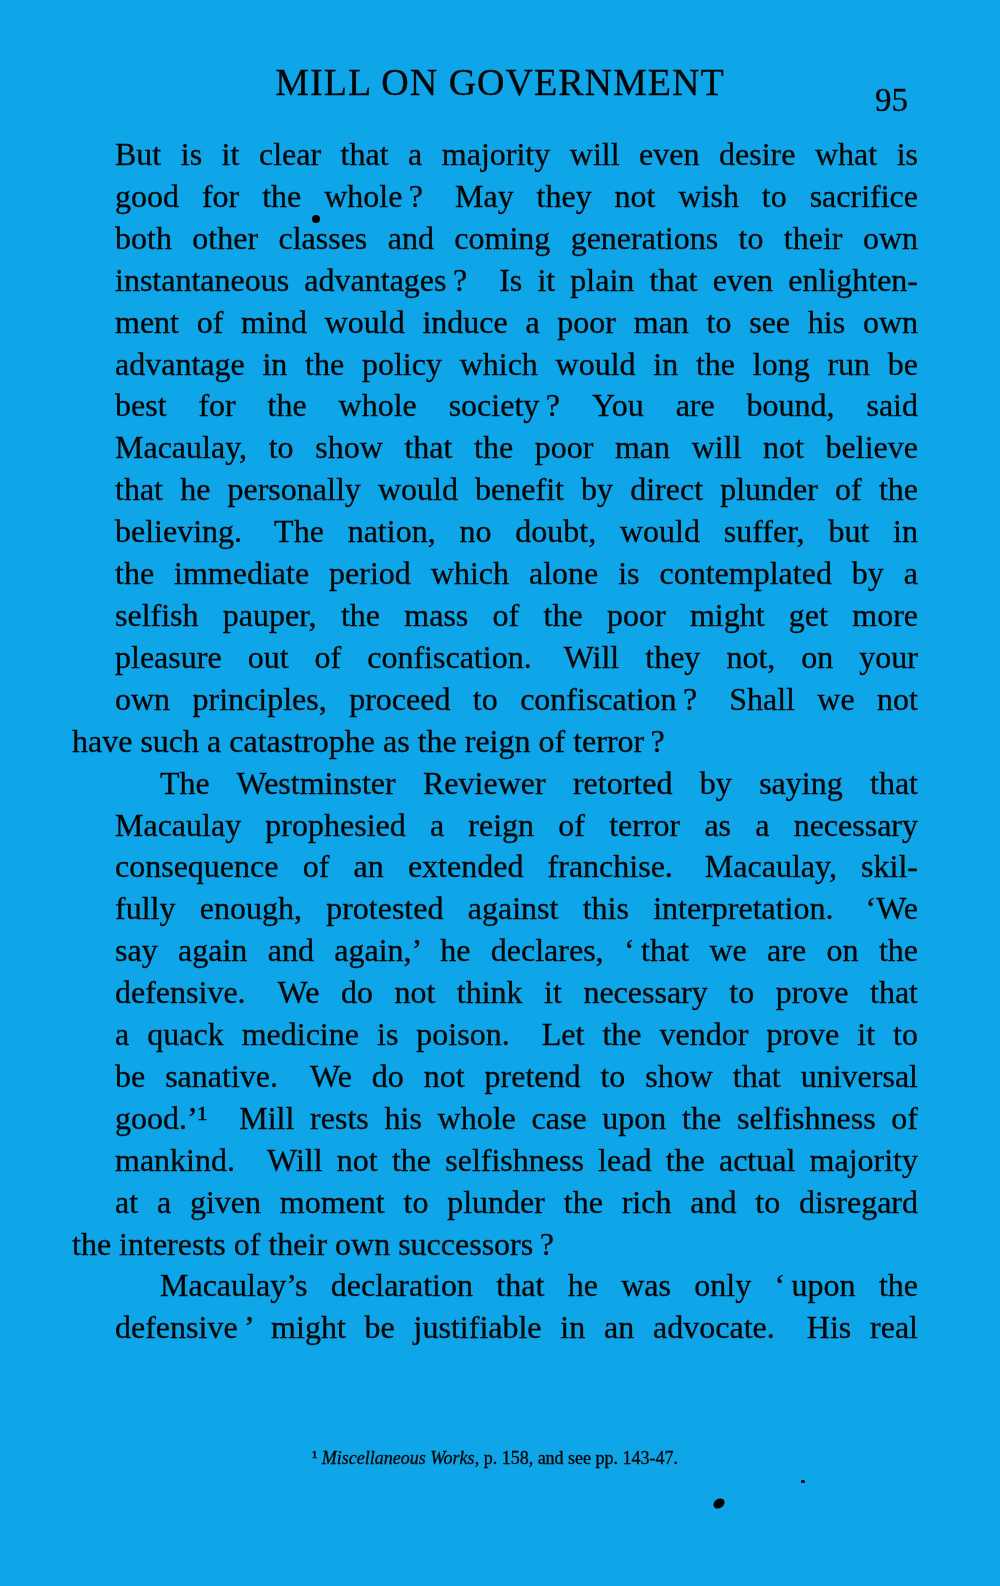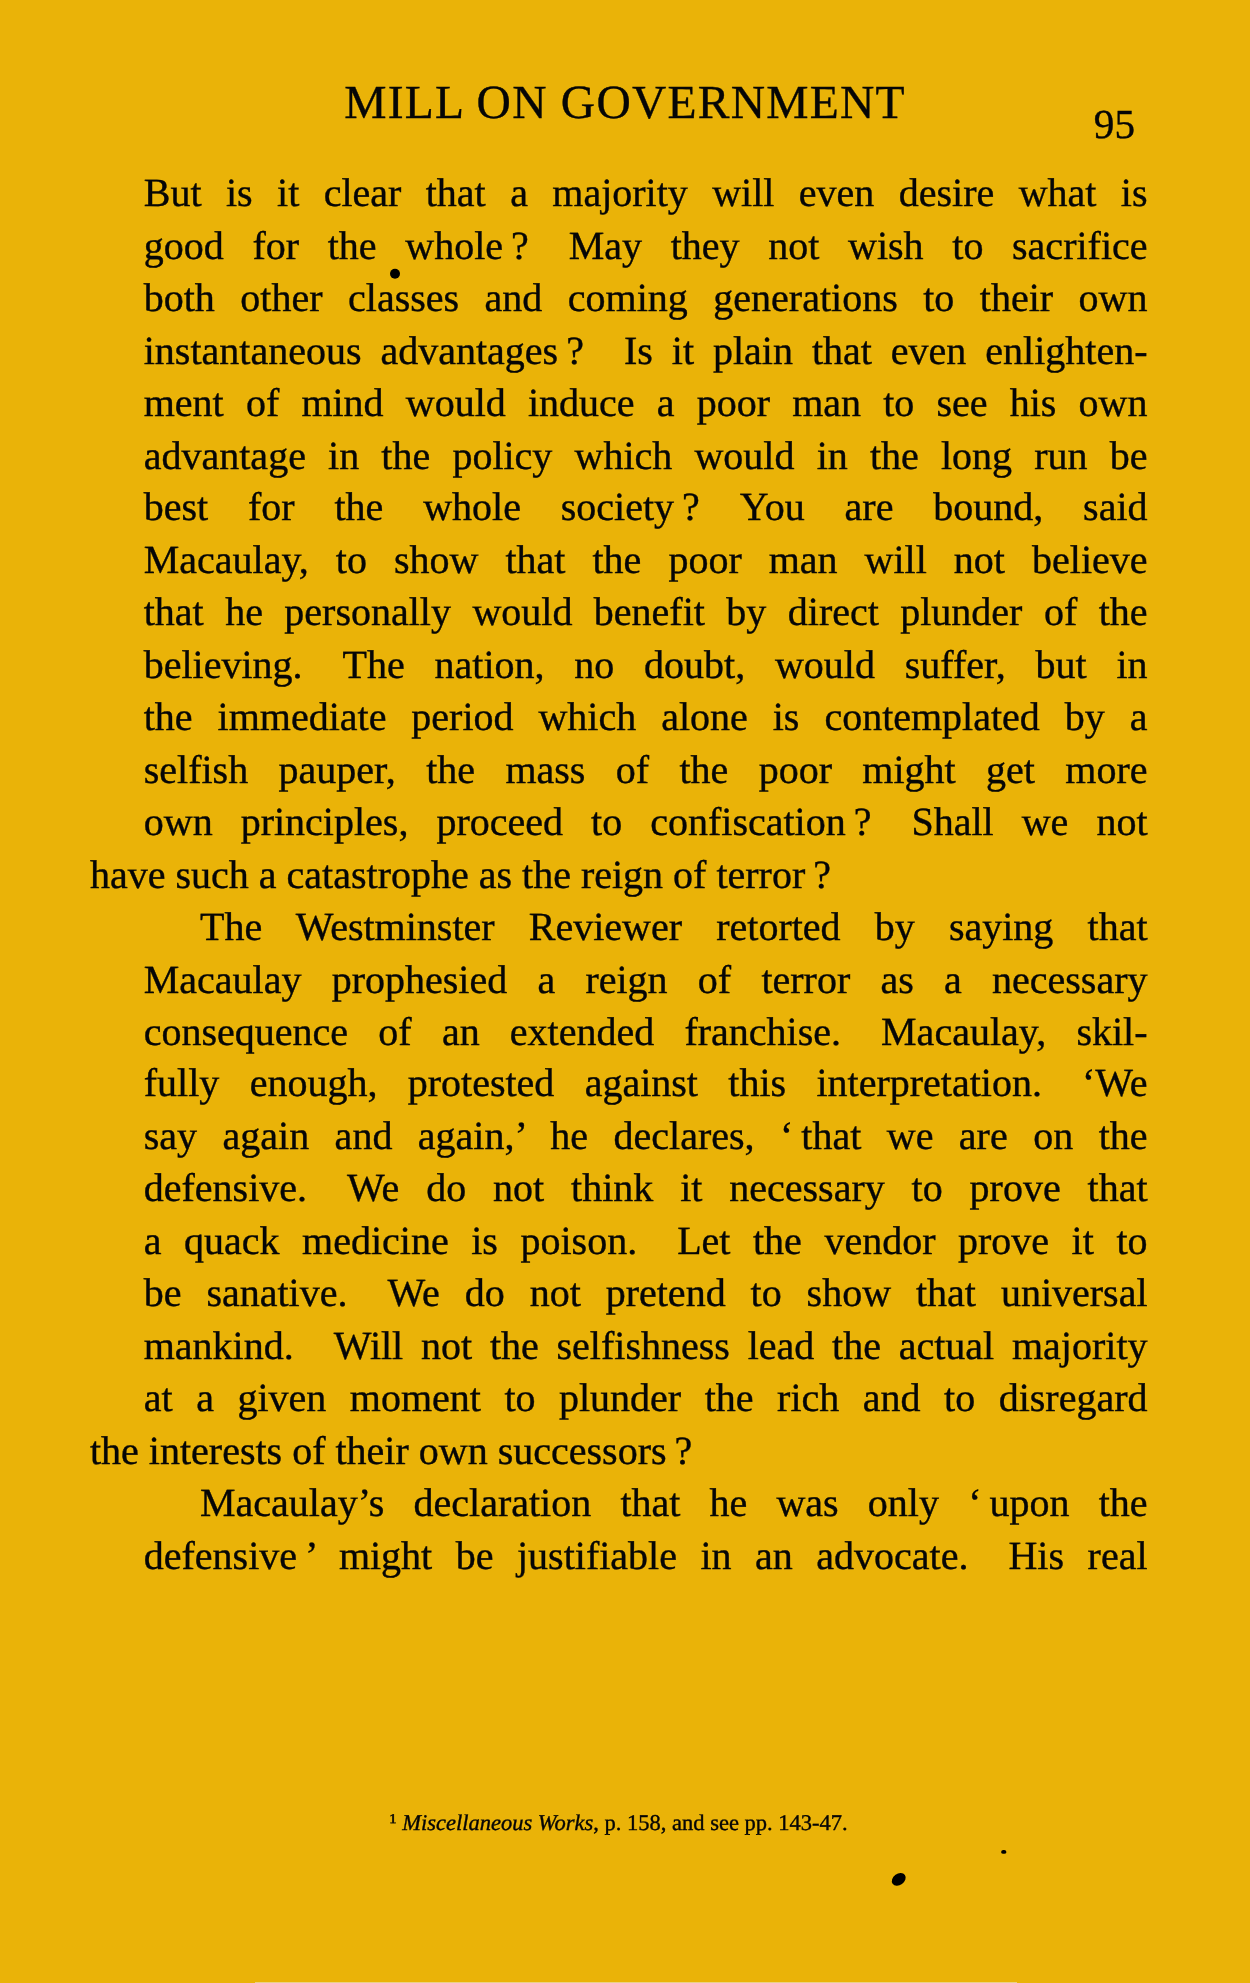--- a/index.html
+++ b/index.html
@@ -5,21 +5,21 @@
   html, body {
     margin: 0;
     padding: 0;
     background: #e9e9e9;
   }
   .page {
     position: relative;
     width: 1000px;
     height: 1586px;
     margin: 0 auto;
-    background: #eab308;
+    background: #0ea5e9;
     color: #060606;
     font-family: "Liberation Serif", "DejaVu Serif", serif;
     -webkit-text-stroke: 0.3px #060606;
     overflow: hidden;
   }
   .running-title {
     position: absolute;
     top: 63px;
     left: 0;
     width: 100%;
@@ -114,30 +114,32 @@
       <div class="line just">both other classes and coming generations to their own</div>
       <div class="line just">instantaneous advantages ? Is it plain that even enlighten-</div>
       <div class="line just">ment of mind would induce a poor man to see his own</div>
       <div class="line just">advantage in the policy which would in the long run be</div>
       <div class="line just">best for the whole society ? You are bound, said</div>
       <div class="line just">Macaulay, to show that the poor man will not believe</div>
       <div class="line just">that he personally would benefit by direct plunder of the</div>
       <div class="line just">believing. The nation, no doubt, would suffer, but in</div>
       <div class="line just">the immediate period which alone is contemplated by a</div>
       <div class="line just">selfish pauper, the mass of the poor might get more</div>
+      <div class="line just">pleasure out of confiscation. Will they not, on your</div>
       <div class="line just">own principles, proceed to confiscation ? Shall we not</div>
       <div class="line">have such a catastrophe as the reign of terror ?</div>
       <div class="line just indent">The Westminster Reviewer retorted by saying that</div>
       <div class="line just">Macaulay prophesied a reign of terror as a necessary</div>
       <div class="line just">consequence of an extended franchise. Macaulay, skil-</div>
       <div class="line just">fully enough, protested against this interpretation. ‘We</div>
       <div class="line just">say again and again,’ he declares, ‘ that we are on the</div>
       <div class="line just">defensive. We do not think it necessary to prove that</div>
       <div class="line just">a quack medicine is poison. Let the vendor prove it to</div>
       <div class="line just">be sanative. We do not pretend to show that universal</div>
+      <div class="line just">good.’¹ Mill rests his whole case upon the selfishness of</div>
       <div class="line just">mankind. Will not the selfishness lead the actual majority</div>
       <div class="line just">at a given moment to plunder the rich and to disregard</div>
       <div class="line">the interests of their own successors ?</div>
       <div class="line just indent">Macaulay’s declaration that he was only ‘ upon the</div>
       <div class="line just">defensive ’ might be justifiable in an advocate. His real</div>
     </div>
 
   <div class="footnote"><span class="marker">¹</span> <span class="work">Miscellaneous Works</span><span>, p. 158, and see pp. 143-47.</span></div>
 
   <div class="ink-spot spot-a"></div>

